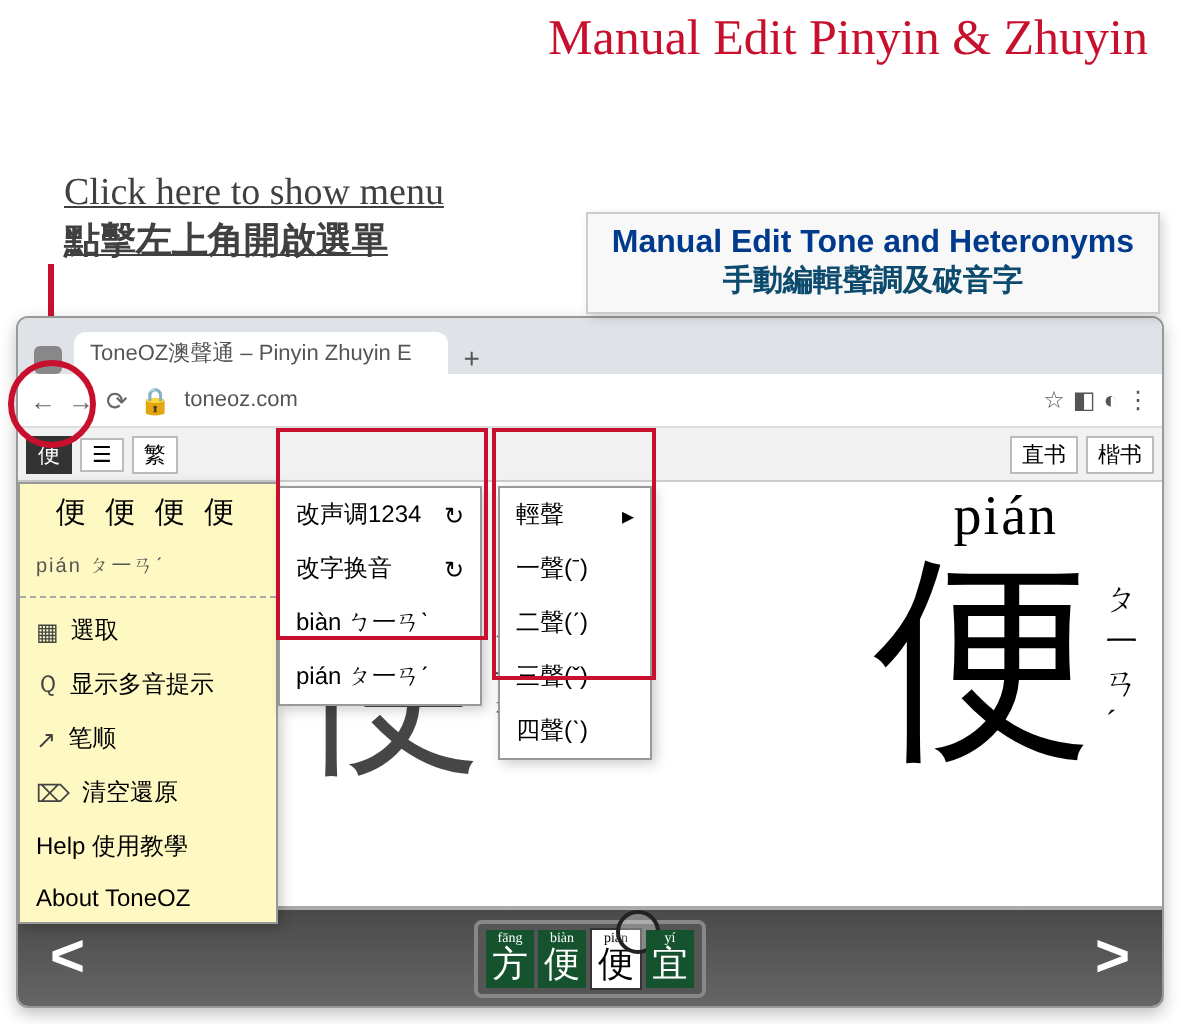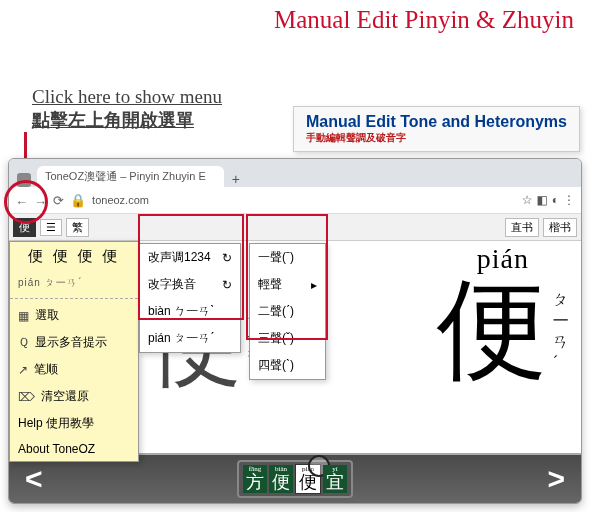--- a/index.html
+++ b/index.html
@@ -20,21 +20,21 @@
   .arrow { position: absolute; left: 24px; top: 132px; }
   .arrow-stem { width: 3px; height: 34px; background: #c8102e; }
   .arrow-head { width: 0; height: 0; border-left: 8px solid transparent; border-right: 8px solid transparent; border-top: 14px solid #c8102e; margin-left: -6px; }
   .callout {
     position: absolute; right: 14px; top: 106px;
     background: #f8f8f8; border: 1px solid #ccc; padding: 6px 12px;
     box-shadow: 2px 2px 5px rgba(0,0,0,0.15);
     z-index: 50;
   }
   .callout-en { color: #003a8c; font-weight: bold; font-size: 16px; }
-  .callout-zh { color: #b91c1c; font-weight: bold; font-size: 10px; }
+  .callout-zh { color: #0c4a6e; font-weight: bold; font-size: 15px; text-align: center; }
   .red-circle {
     position: absolute; left: 4px; top: 180px; width: 38px; height: 38px;
     border: 3px solid #c8102e; border-radius: 50%; z-index: 60;
   }
   .red-box { border: 2px solid #c8102e; position: absolute; z-index: 55; }
   .rb1 { left: 138px; top: 214px; width: 102px; height: 102px; }
   .rb2 { left: 246px; top: 214px; width: 78px; height: 122px; }
 
   .browser {
     position: absolute; left: 8px; top: 158px;
@@ -212,25 +212,25 @@
         </div>
         <div class="srow">
           <span>biàn ㄅ一ㄢˋ</span>
         </div>
         <div class="srow">
           <span>pián ㄆ一ㄢˊ</span>
         </div>
       </div>
     <div class="submenu sm2" id="submenu2">
         <div class="srow">
-          <span>一聲(ˉ)</span>
-        </div>
-        <div class="srow">
           <span>輕聲</span>
           <span>▸</span>
+        </div>
+        <div class="srow">
+          <span>一聲(ˉ)</span>
         </div>
         <div class="srow">
           <span>二聲(ˊ)</span>
         </div>
         <div class="srow">
           <span>三聲(ˇ)</span>
         </div>
         <div class="srow">
           <span>四聲(ˋ)</span>
         </div>

